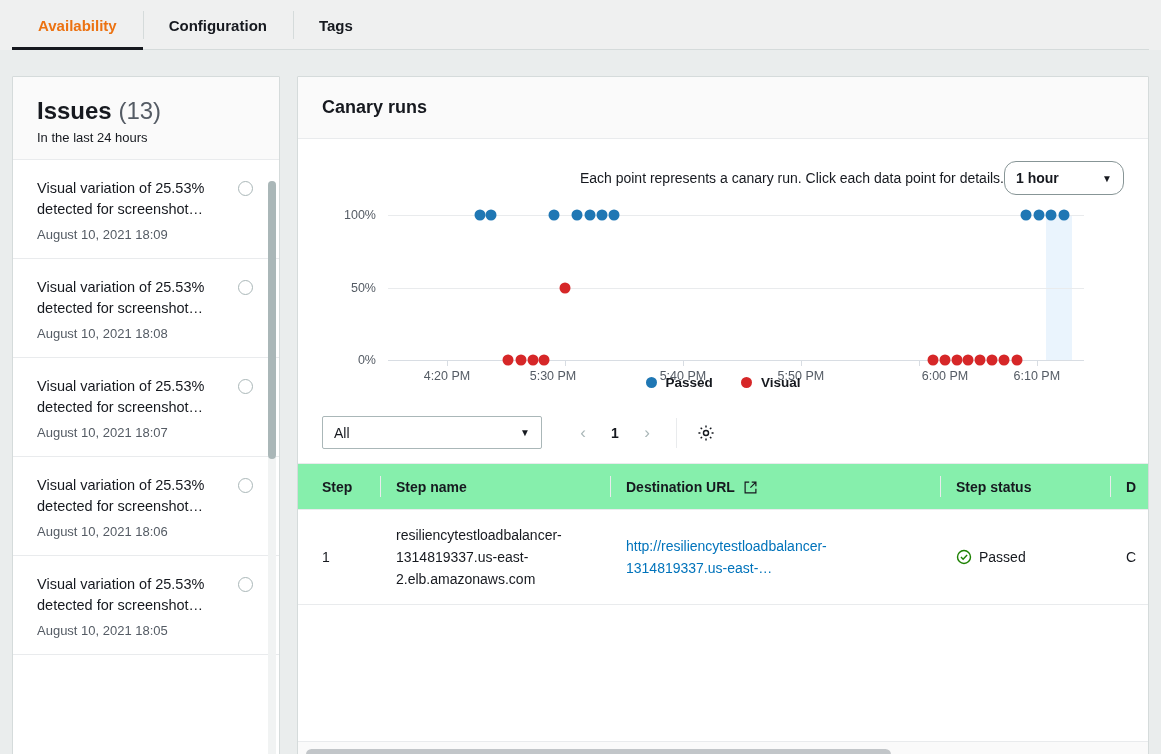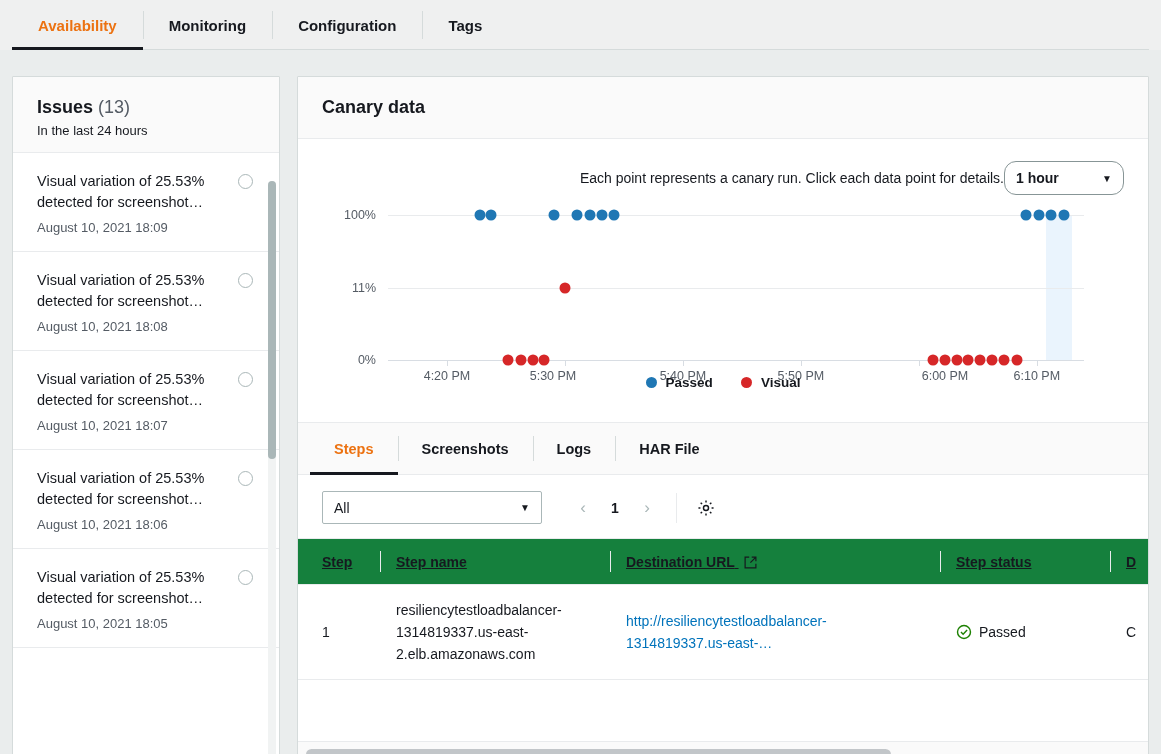--- a/index.html
+++ b/index.html
@@ -59,21 +59,21 @@
     height: 692px;
     display: flex; flex-direction: column;
     overflow: hidden;
     position: relative;
   }
   .issues-head {
     background: #fafafa;
     border-bottom: 1px solid #e9ebed;
     padding: 20px 24px 14px 24px;
   }
-  .issues-title { font-size: 18px; font-weight: bold; color: #16191f; }
+  .issues-title { font-size: 24px; font-weight: bold; color: #16191f; }
   .issues-title .count { font-weight: normal; color: #545b64; }
   .issues-sub { font-size: 13px; color: #16191f; margin-top: 5px; }
   .issue-list { flex: 1; overflow: hidden; position: relative; }
   .issue-item {
     padding: 18px 24px 16px 24px;
     border-bottom: 1px solid #e9ebed;
     position: relative;
     cursor: pointer;
   }
   .issue-text {
@@ -223,27 +223,27 @@
     margin-left: 14px; width: 30px; height: 30px;
     display: flex; align-items: center; justify-content: center;
     cursor: pointer; border-left: 1px solid #e9ebed; padding-left: 14px;
     box-sizing: content-box;
   }
 
   
   .table-area { flex: 1; position: relative; overflow: hidden; }
   .tbl { width: 100%; border-collapse: collapse; table-layout: fixed; }
   .tbl thead th {
-    background: #15803d;
+    background: #86efac;
     border-top: 1px solid #e9ebed;
     border-bottom: 1px solid #e9ebed;
     text-align: left;
     font-size: 14px; font-weight: bold; color: #16191f;
     padding: 14px 16px; height: 46px;
-    position: relative; white-space: nowrap; text-decoration: underline;
+    position: relative; white-space: nowrap;
   }
   .tbl thead th + th:before {
     content: ""; position: absolute; left: 0; top: 12px; bottom: 12px;
     width: 1px; background: #e9ebed;
   }
   .tbl tbody td {
     padding: 14px 16px;
     font-size: 14px; color: #16191f;
     border-bottom: 1px solid #e9ebed;
     vertical-align: middle; line-height: 22px;
@@ -266,23 +266,20 @@
     height: 11px; width: 585px; background: #c2c6c9; border-radius: 6px;
     cursor: pointer;
   }
 </style>
 </head>
 <body>
 
 <div class="topbar">
   <div class="top-tab first active">
     <span>Availability</span>
-  </div>
-  <div class="top-tab">
-    <span>Monitoring</span>
   </div>
   <div class="top-tab">
     <span>Configuration</span>
   </div>
   <div class="top-tab">
     <span>Tags</span>
   </div>
 </div>
 
 <div class="page">
@@ -324,39 +321,39 @@
       </div>
     </div>
 
     <div class="side-scroll-track"></div>
     <div class="side-scroll-thumb"></div>
   </div>
 
   <div class="main">
 
     <div class="main-head">
-      <div class="main-title">Canary data</div>
+      <div class="main-title">Canary runs</div>
     </div>
 
     <div class="chart-block">
       <div class="chart-top">
         <div class="chart-caption">Each point represents a canary run. Click each data point for details.</div>
         <div class="period-select">
           <span>1 hour</span>
           <span class="caret">▼</span>
         </div>
       </div>
 
       <div class="plot-wrap">
         <div class="plot" id="plot">
             <div class="hiband" style="left: 658.251px; width: 25.9525px; background: rgb(234, 244, 253);"></div>
             <div class="gridline" style="top: 0px;"></div>
             <div class="ylabel" style="top: 0px;">100%</div>
             <div class="gridline" style="top: 72.5px;"></div>
-            <div class="ylabel" style="top: 72.5px;">11%</div>
+            <div class="ylabel" style="top: 72.5px;">50%</div>
             <div class="gridline axis" style="top: 145px;"></div>
             <div class="ylabel" style="top: 145px;">0%</div>
             <div class="xtick-mark" style="left: 58.9831px;"></div>
             <div class="xtick" style="left: 58.9831px;">4:20 PM</div>
             <div class="xtick-mark" style="left: 176.949px;"></div>
             <div class="xtick" style="left: 165px;">5:30 PM</div>
             <div class="xtick-mark" style="left: 294.915px;"></div>
             <div class="xtick" style="left: 294.915px;">5:40 PM</div>
             <div class="xtick-mark" style="left: 412.881px;"></div>
             <div class="xtick" style="left: 412.881px;">5:50 PM</div>
@@ -395,34 +392,20 @@
             <span>Passed</span>
           </div>
           <div class="legend-item">
             <span class="legend-dot" id="lg1" style="background: rgb(214, 39, 40);"></span>
             <span>Visual</span>
           </div>
         </div>
       </div>
     </div>
 
-    <div class="subtabs">
-      <div class="subtab active">
-        <span>Steps</span>
-      </div>
-      <div class="subtab">
-        <span>Screenshots</span>
-      </div>
-      <div class="subtab">
-        <span>Logs</span>
-      </div>
-      <div class="subtab">
-        <span>HAR File</span>
-      </div>
-    </div>
 
     <div class="exec-bar">
       <div class="filter-select">
         <span>All</span>
         <span class="caret">▼</span>
       </div>
       <div class="pager">
         <div class="pg-arrow">‹</div>
         <div class="pg-num">1</div>
         <div class="pg-arrow">›</div>

